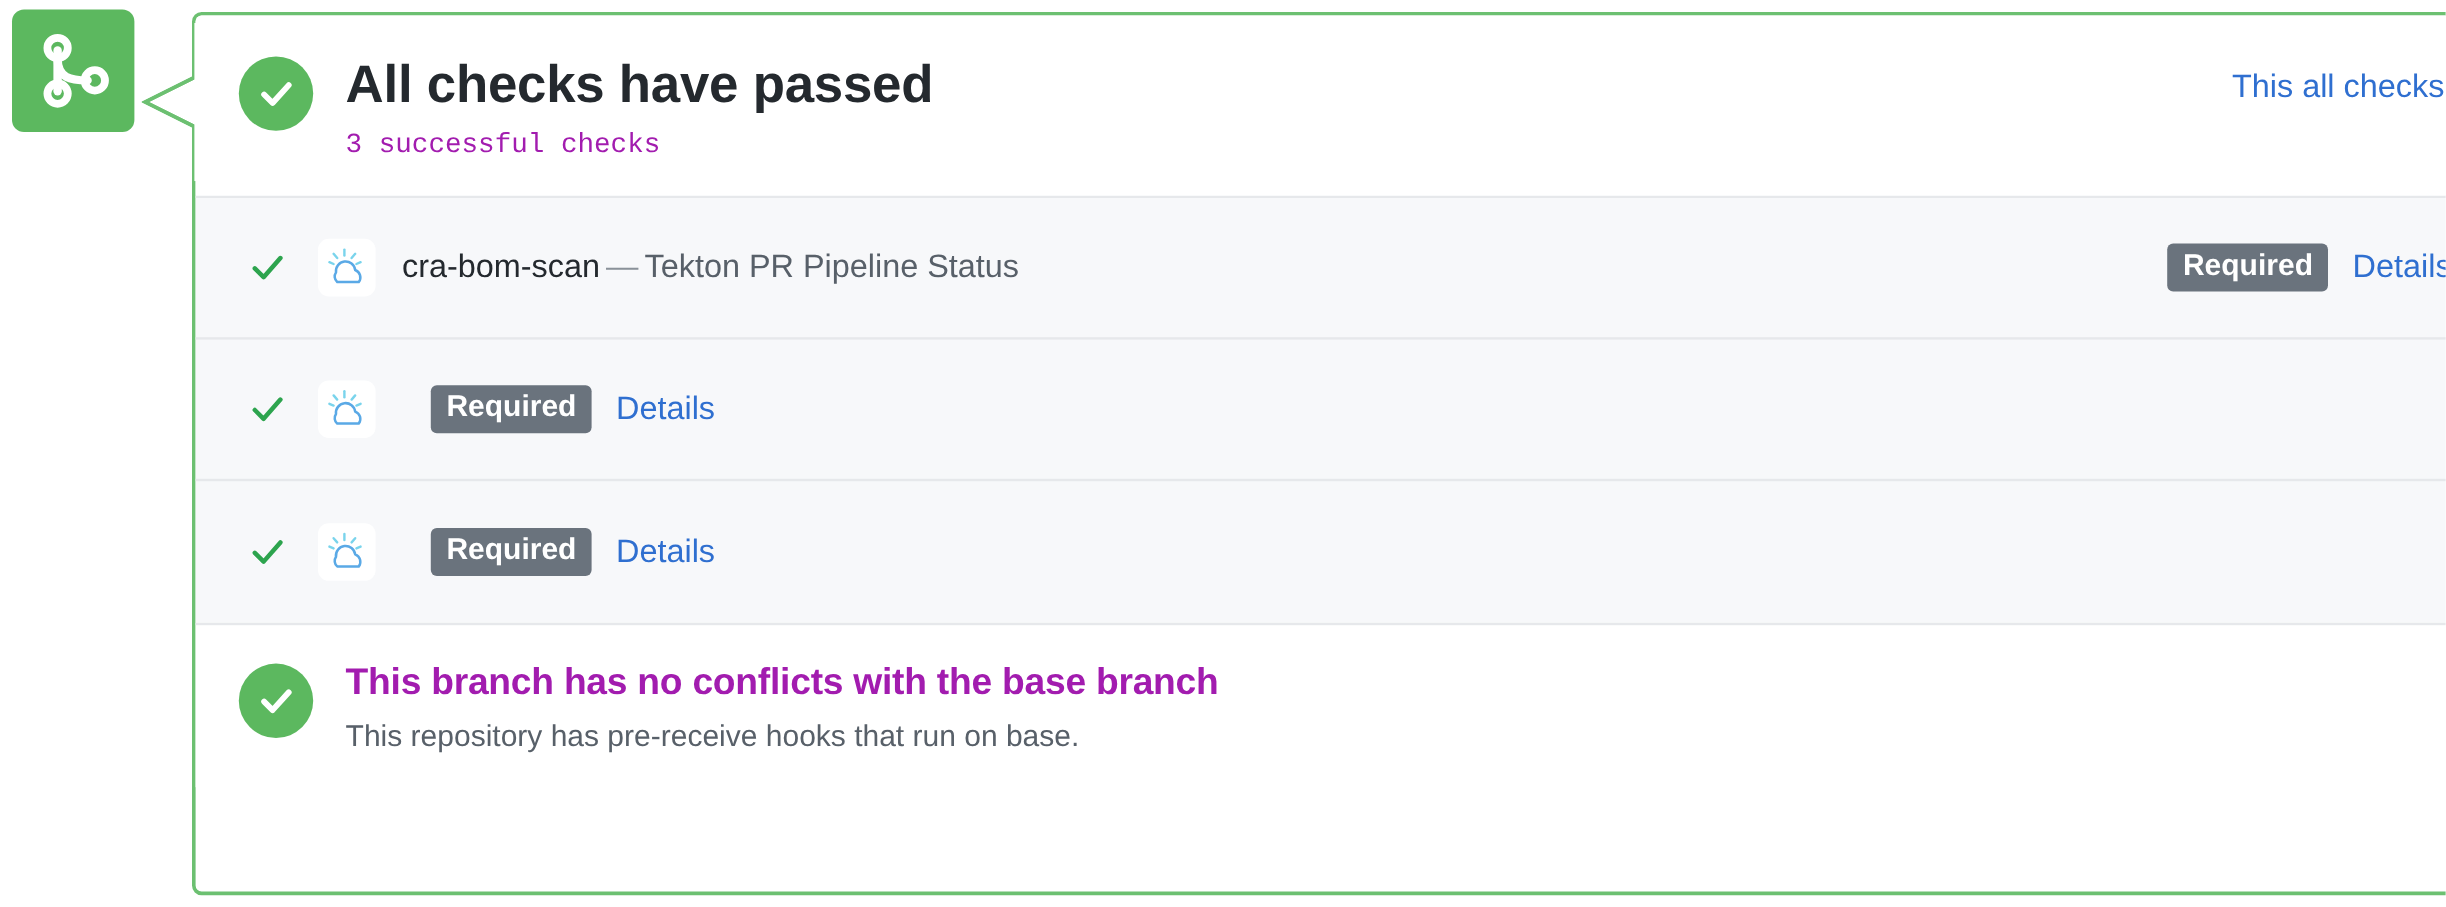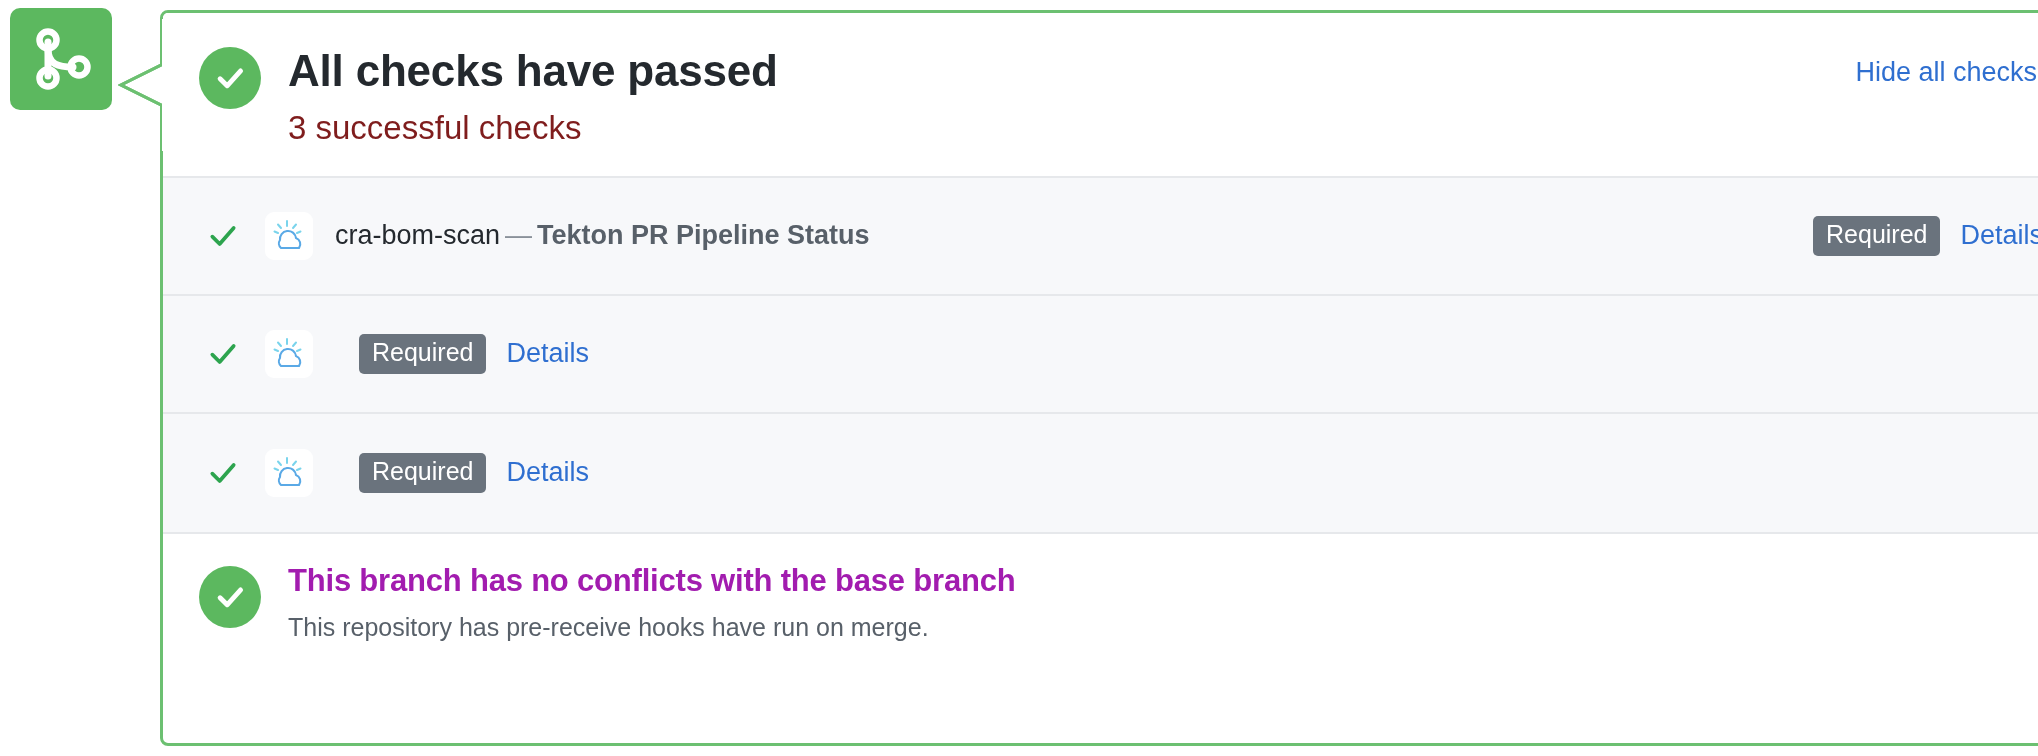--- a/index.html
+++ b/index.html
@@ -80,24 +80,25 @@
     min-width: 0;
   }
   .header-title {
     font-size: 44px;
     font-weight: bold;
     color: #24292e;
     line-height: 1.25;
     letter-spacing: -0.2px;
   }
   .header-sub {
-    font-size: 33px;
-    color: #7f1d1d;
+    font-size: 23px;
+    color: #a21caf;
     margin-top: 9px;
     line-height: 1.3;
+    font-family: Liberation Mono, monospace;
   }
   #hide-all-checks {
     font-size: 27px;
     color: #2f6fd0;
     text-decoration: none;
     white-space: nowrap;
     margin-top: 14px;
     margin-right: 6px;
     cursor: pointer;
   }
@@ -146,33 +147,33 @@
     font-weight: normal;
     color: #24292e;
   }
   .row-label .dash {
     color: #8a9199;
     font-weight: normal;
     padding: 0 5px;
   }
   .row-label .desc {
     color: #586069;
-    font-weight: bold;
+    font-weight: normal;
   }
   .row-right {
     display: flex;
     align-items: center;
     flex: 0 0 auto;
     margin-left: 24px;
   }
   .required-badge {
     background: #6a737d;
     color: #ffffff;
     font-size: 25px;
-    font-weight: normal;
+    font-weight: bold;
     border-radius: 5px;
     padding: 5px 13px 7px 13px;
     line-height: 1.1;
     white-space: nowrap;
   }
   .details-link {
     font-size: 27px;
     color: #2f6fd0;
     text-decoration: none;
     margin-left: 20px;
@@ -231,21 +232,21 @@
   <div id="checks-header">
     <div class="status-circle">
       <svg width="34" height="34" viewBox="0 0 24 24" fill="none">
         <path d="M5 12.5 L10 17.5 L19.5 7" stroke="#ffffff" stroke-width="3.4" stroke-linecap="round" stroke-linejoin="round"></path>
       </svg>
     </div>
     <div class="header-texts">
       <div class="header-title">All checks have passed</div>
       <div class="header-sub">3 successful checks</div>
     </div>
-    <a id="hide-all-checks" href="#">Hide all checks</a>
+    <a id="hide-all-checks" href="#">This all checks</a>
   </div>
 
   <div id="checks-list">
 
     <div class="check-row">
       <div class="row-check">
         <svg width="32" height="32" viewBox="0 0 24 24" fill="none">
           <path d="M4 12.5 L9.5 18 L20 6" stroke="#2da44e" stroke-width="2.8" stroke-linecap="round" stroke-linejoin="round"></path>
         </svg>
       </div>
@@ -315,17 +316,17 @@
   </div>
 
   <div id="conflicts-section">
     <div class="status-circle">
       <svg width="34" height="34" viewBox="0 0 24 24" fill="none">
         <path d="M5 12.5 L10 17.5 L19.5 7" stroke="#ffffff" stroke-width="3.4" stroke-linecap="round" stroke-linejoin="round"></path>
       </svg>
     </div>
     <div class="conflict-texts">
       <div class="conflict-title">This branch has no conflicts with the base branch</div>
-      <div class="conflict-sub">This repository has pre-receive hooks have run on merge.</div>
+      <div class="conflict-sub">This repository has pre-receive hooks that run on base.</div>
     </div>
   </div>
 
 </div>
 
 </body></html>

